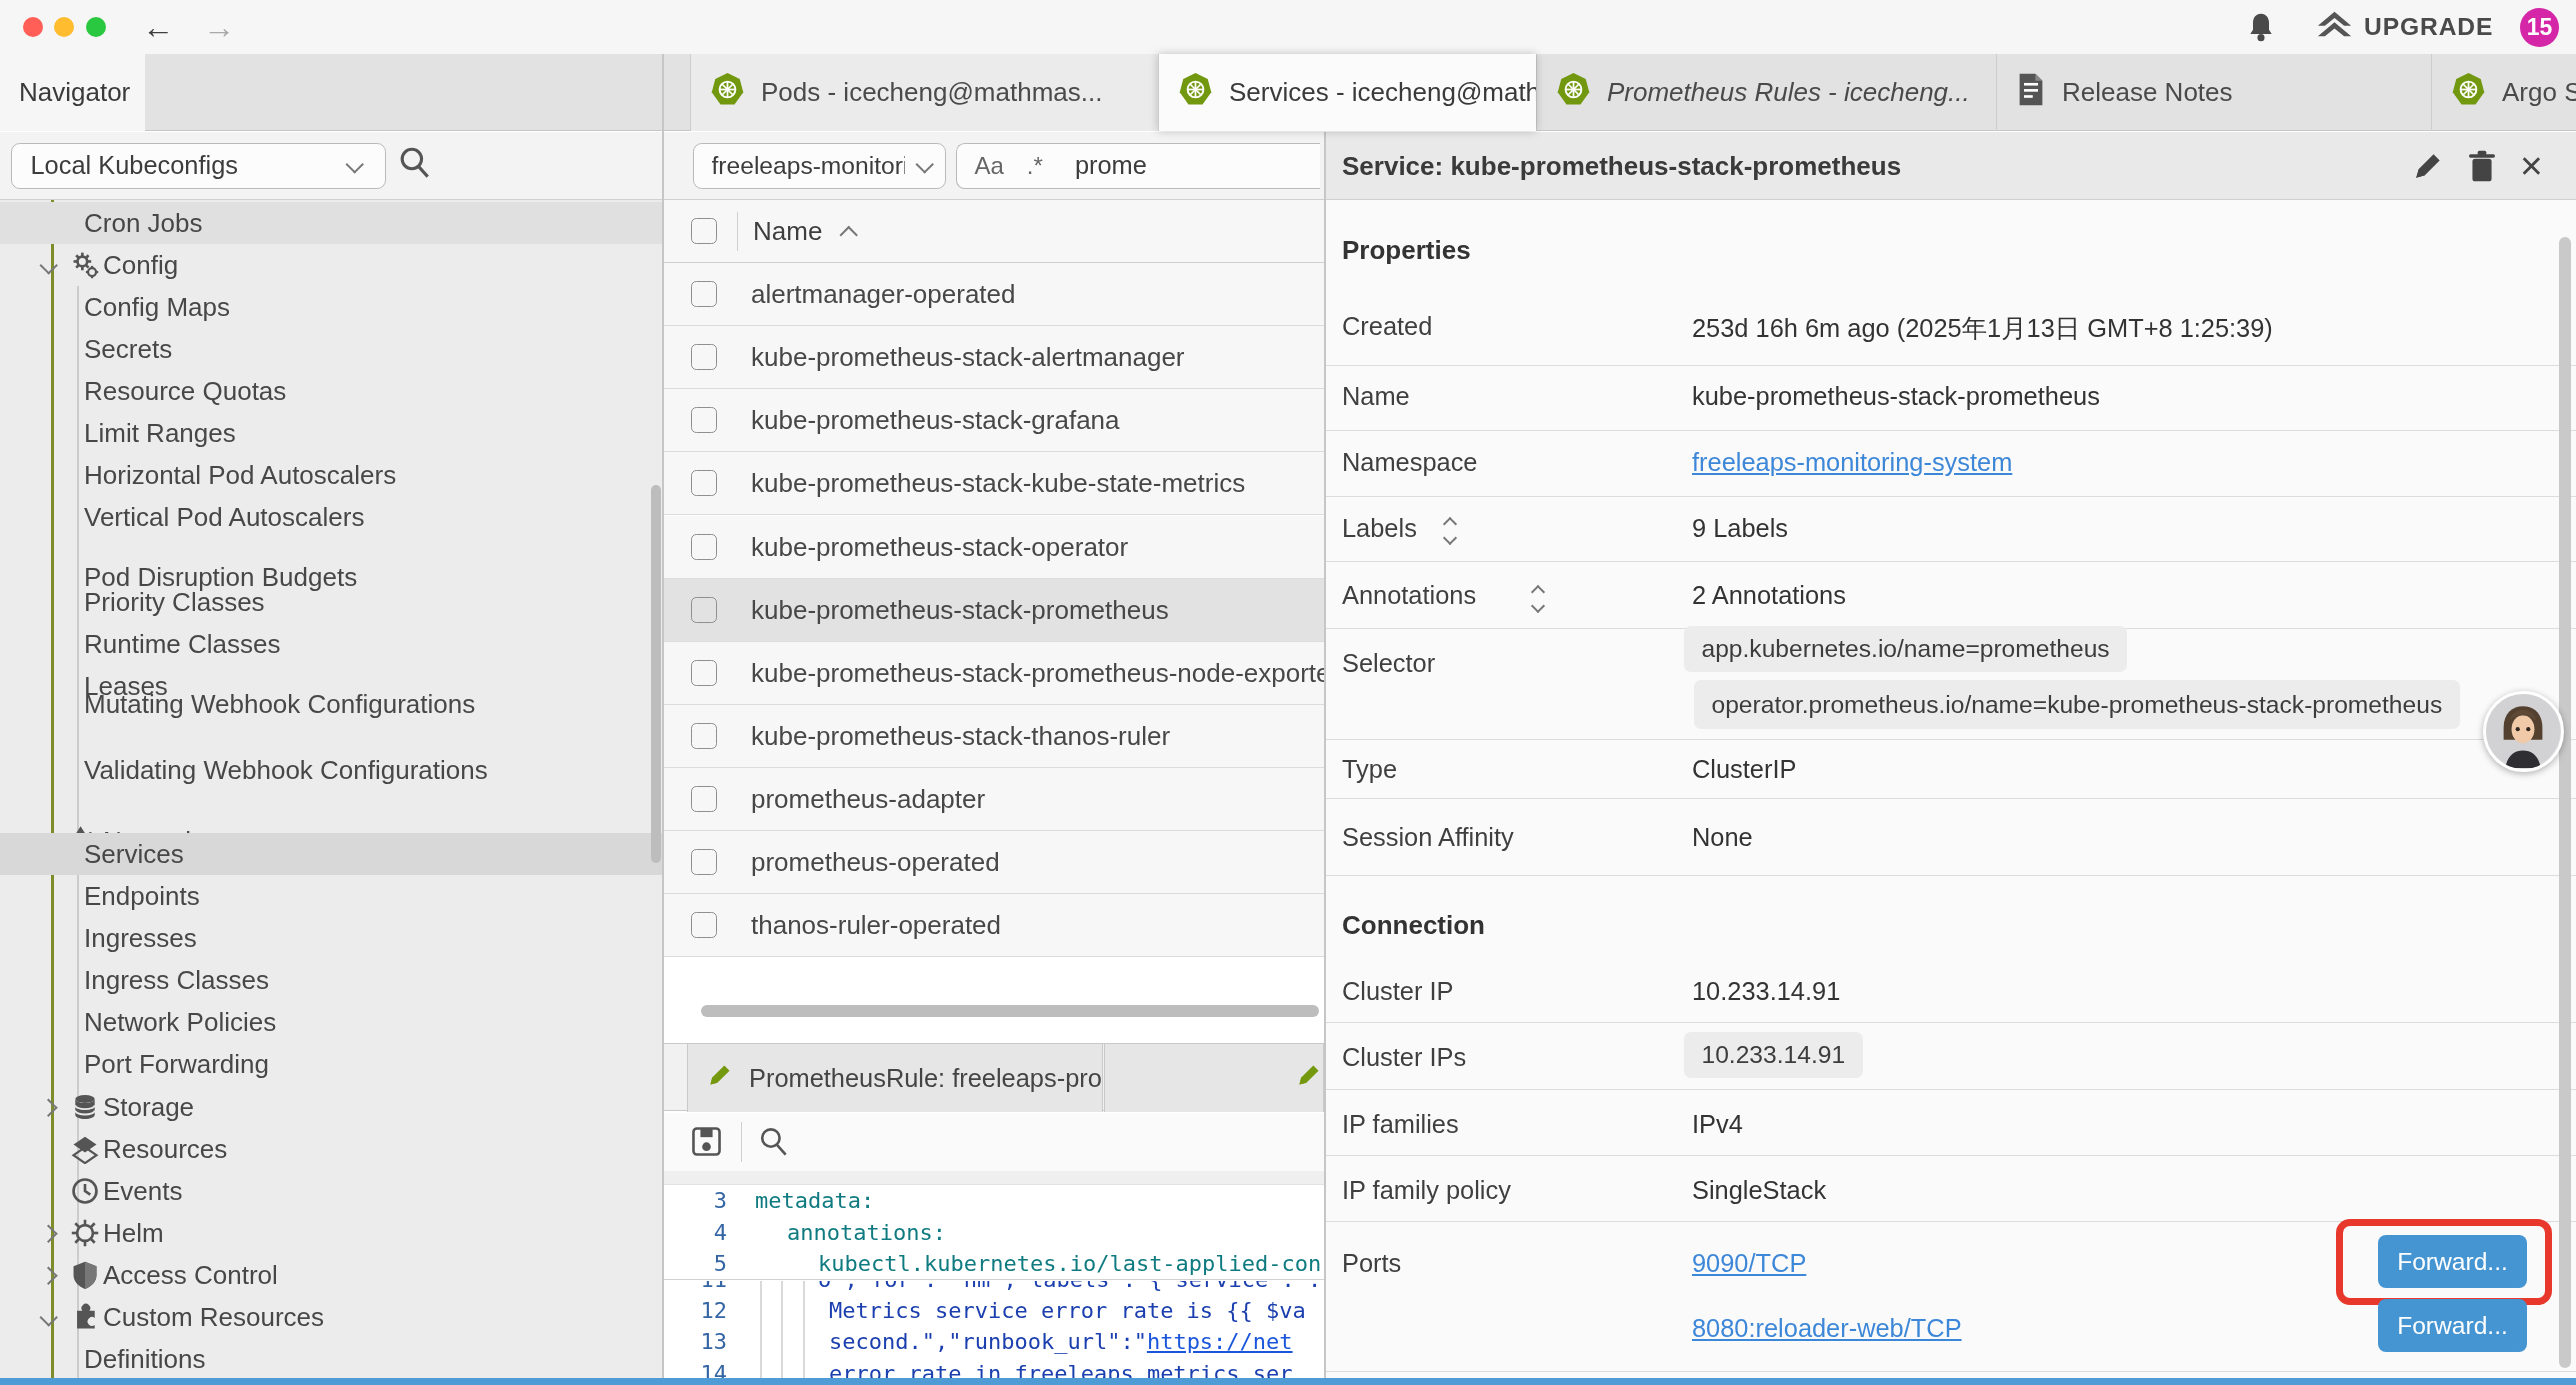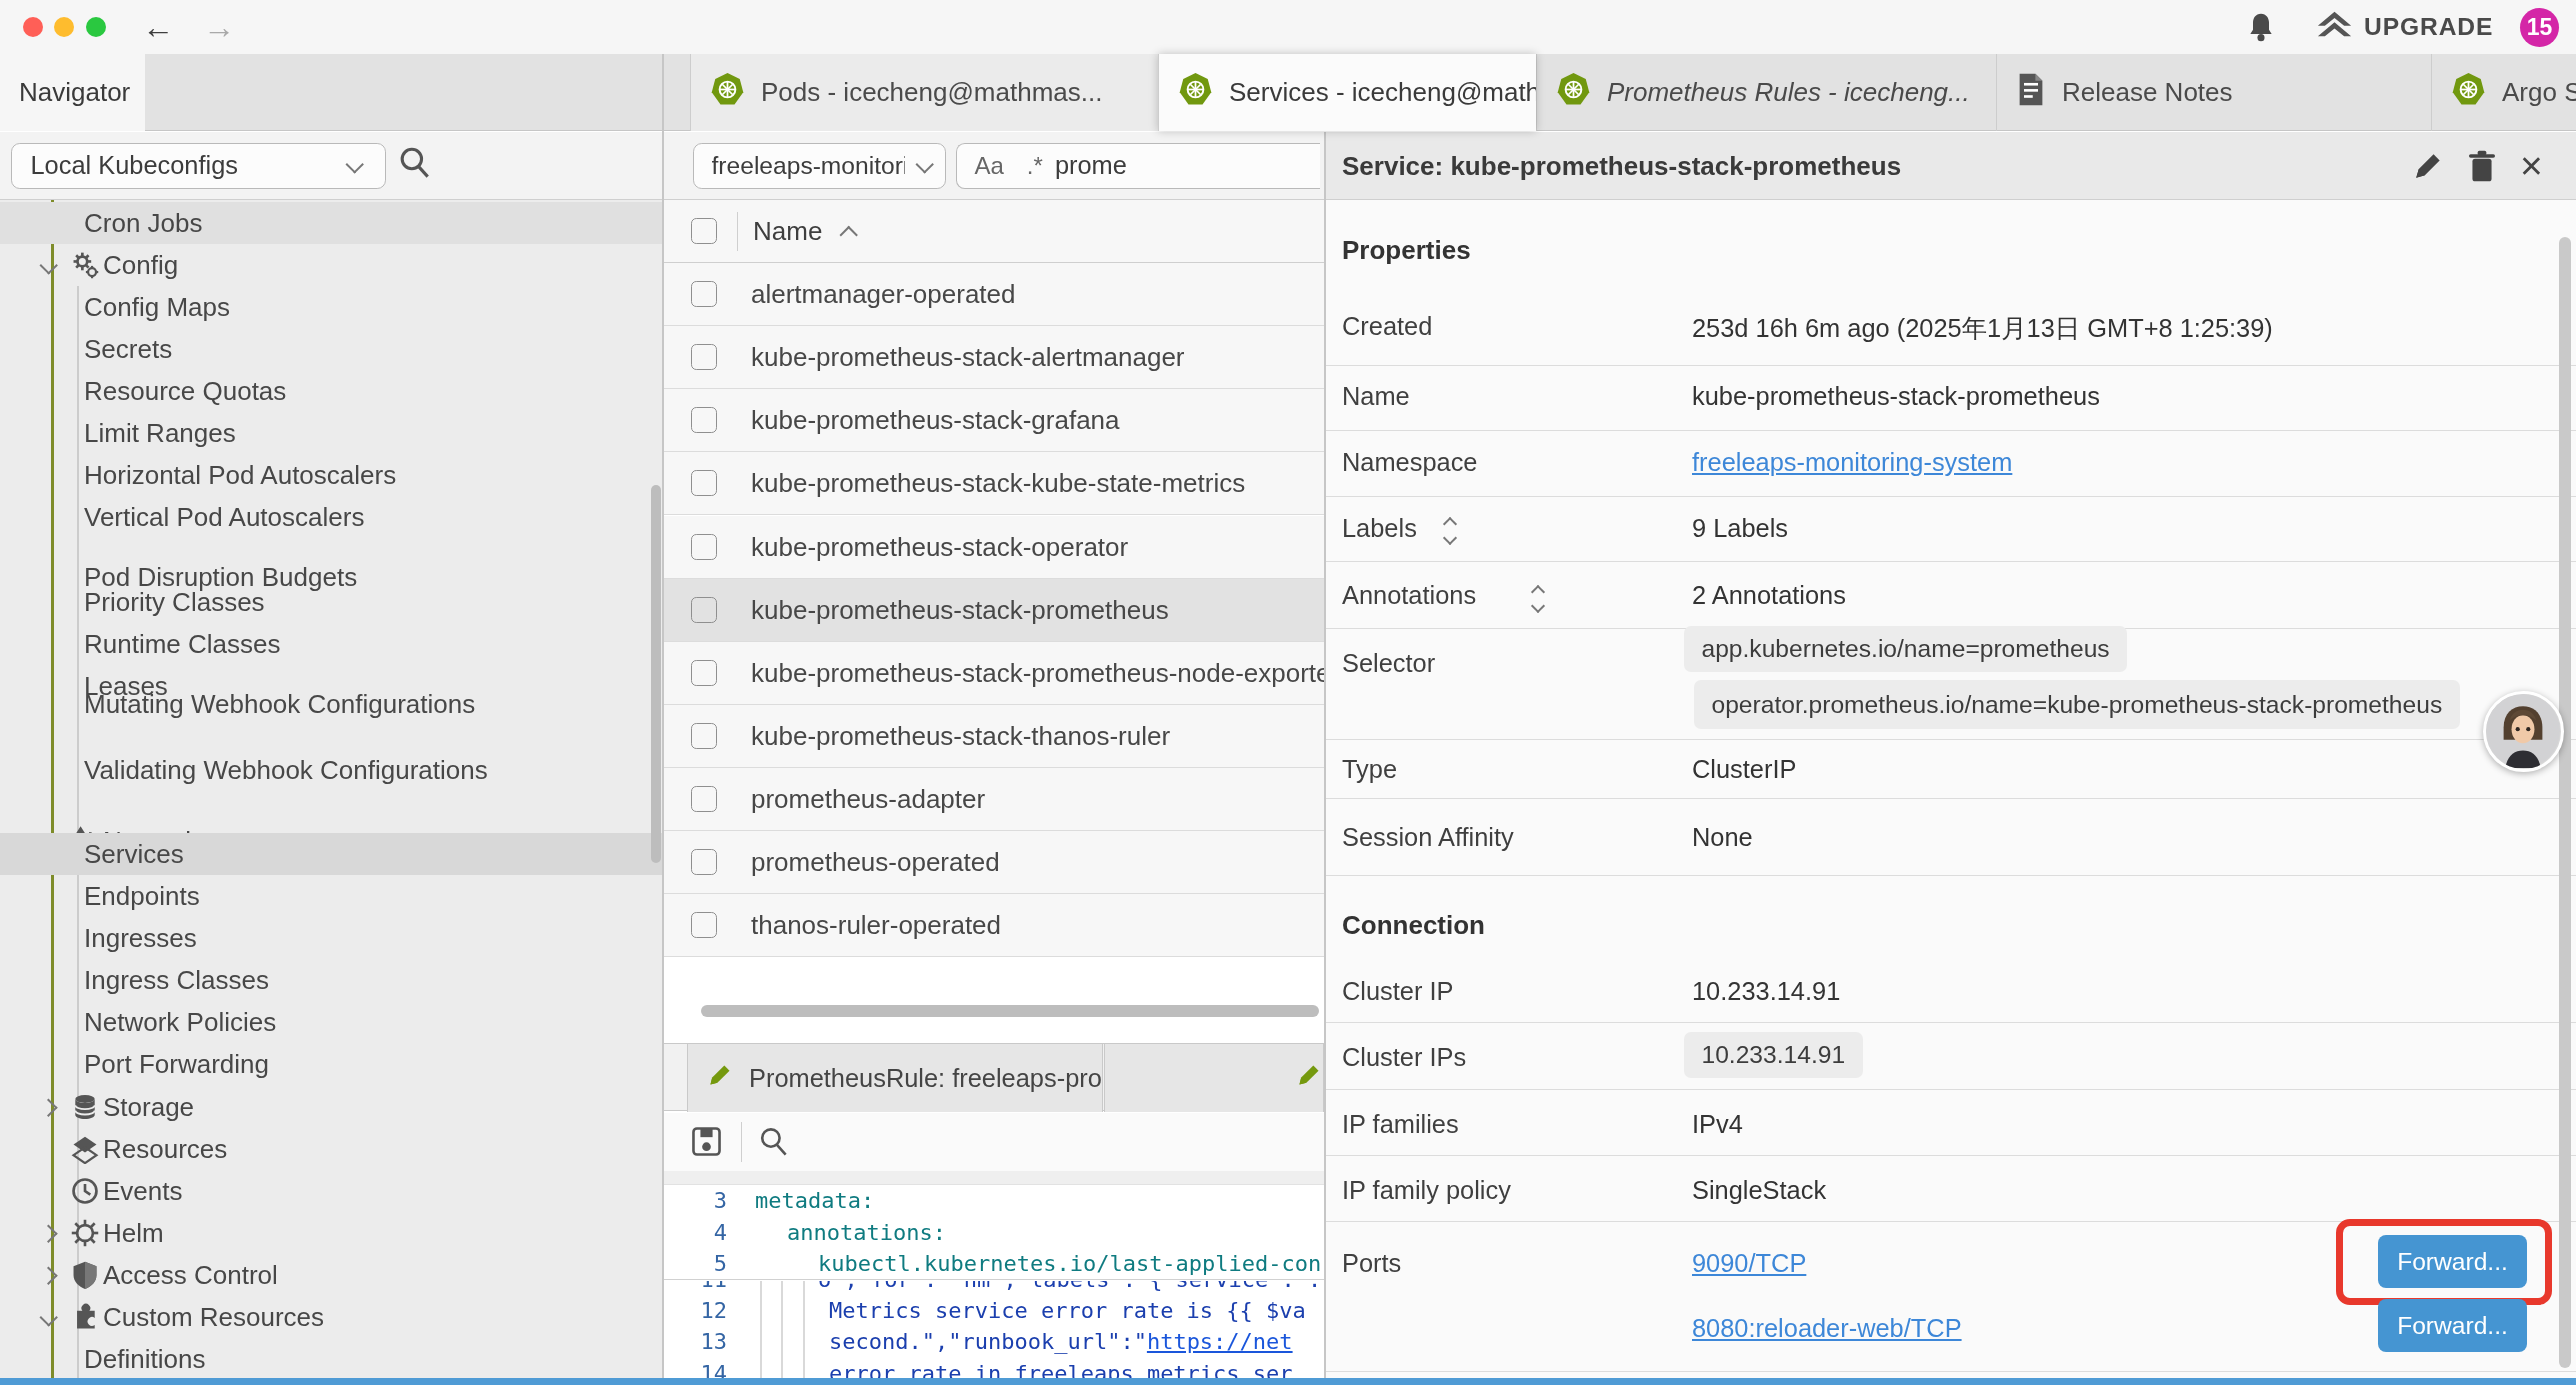--- a/index.html
+++ b/index.html
@@ -210,21 +210,21 @@
   </div>
 
   <div class="abs midtool">
     <div class="selectbox abs" style="left:29px;top:10.5px;width:253px;height:46px;padding-left:17.5px;font-size:24.6px;">
       <span style="overflow:hidden;white-space:nowrap;max-width:193px;">freeleaps-monitoring-system</span>
       <span class="chev down" style="position:absolute;right:14px;top:14px;"></span>
     </div>
     <div class="selectbox abs" style="left:292px;top:10.5px;width:364px;height:46px;padding-left:17.5px;border-radius:8.8px 0 0 8.8px;border-right:none;">
       <span style="color:#666;font-size:24px;">Aa</span>
       <span style="color:#666;font-size:24px;margin-left:23px;">.*</span>
-      <span style="margin-left:12px;">prome</span>
+      <span style="margin-left:32px;">prome</span>
     </div>
   </div>
   <div class="abs toolline"></div>
 
   <div class="abs tree">
     <div class="abs guide-olive"></div>
     <div class="abs guide-grey"></div>
 
     <div class="titem hl" style="top:1.8px;">
         <span class="lbl2">Cron Jobs</span>

